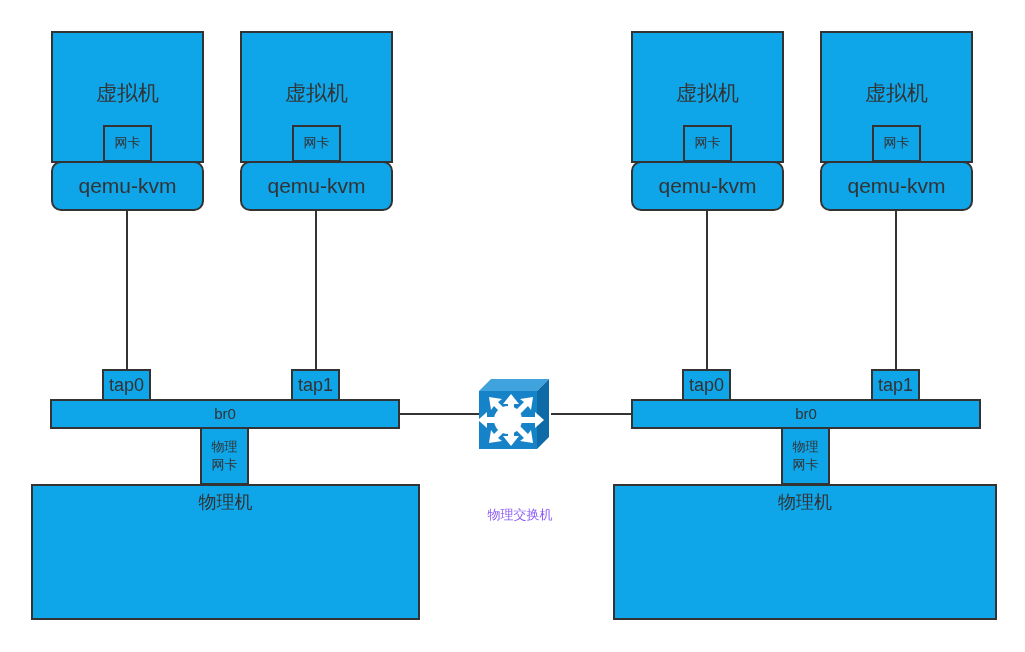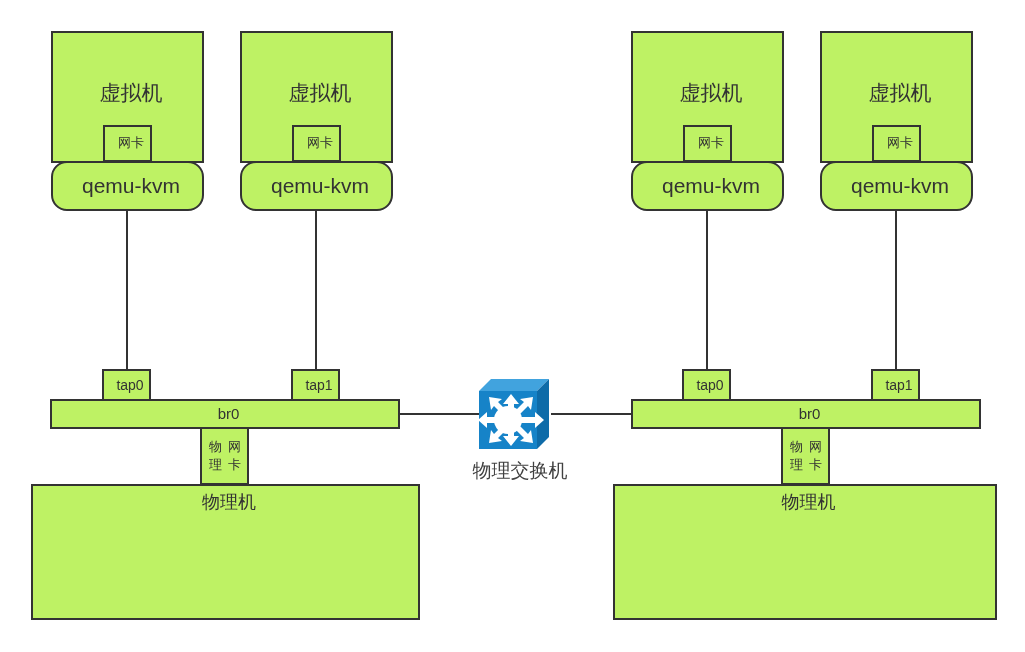--- a/index.html
+++ b/index.html
@@ -17,51 +17,50 @@
     width: 1025px;
     height: 652px;
     background: #ffffff;
     overflow: hidden;
   }
 
   
   .node {
     position: absolute;
     box-sizing: border-box;
-    background: #bef264;
+    background: #0ea5e9;
     border: 2px solid #333333;
     display: flex;
     align-items: center;
     justify-content: center;
-    text-align: left;
+    text-align: right;
     color: #333333;
     line-height: 1.15;
-    padding-left: 7px;
-  }
-  .node.rounded { border-radius: 16px; }
+  }
+  .node.rounded { border-radius: 10px; }
 
   
   .vm-box {
     font-size: 21px;
     align-items: flex-start;
     justify-content: center;
     padding-top: 48px;
   }
   
   .kvm-box { font-size: 21px; }
   
   .nic-box { font-size: 13px; }
   
-  .tap-box { font-size: 14px; }
+  .tap-box { font-size: 18px; }
   
   .br-box { font-size: 15px; }
   
   .pnic-box {
     font-size: 13px;
-    flex-direction: row;
+    flex-direction: column;
     line-height: 1.35;
   }
   
   .host-box {
     font-size: 18px;
     align-items: flex-start;
     justify-content: center;
     padding-top: 6px;
   }
 
@@ -74,24 +73,25 @@
   .link.h { height: 2px; }
 
   
   .switch-icon {
     position: absolute;
     width: 74px;
     height: 74px;
   }
   .switch-label {
     position: absolute;
-    font-size: 19px;
-    color: #404040;
+    font-size: 13px;
+    color: #8b5cf6;
     text-align: center;
     white-space: nowrap;
+    margin-top: 48px;
   }
 </style>
 </head>
 <body>
 
 <div id="canvas">
 
   <div class="node vm-box" style="left:51px; top:31px; width:153px; height:132px;">
     <span>虚拟机</span>
   </div>

